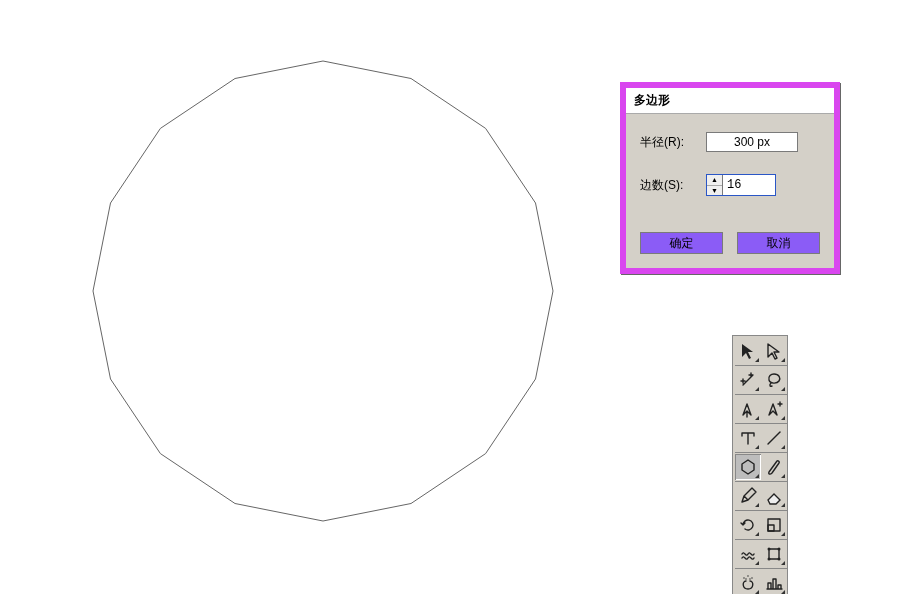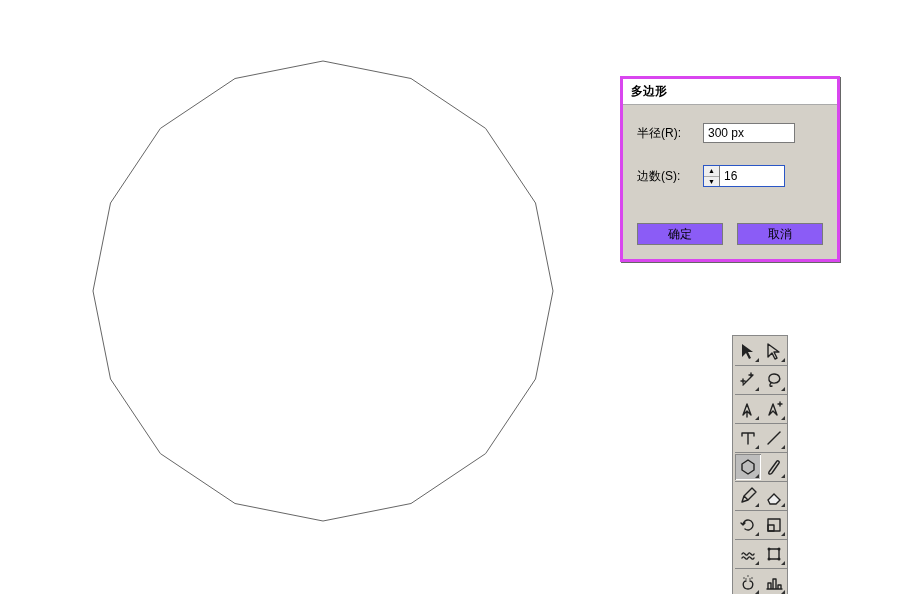--- a/index.html
+++ b/index.html
@@ -19,25 +19,25 @@
       width: 920px;
       height: 594px;
     }
     .polygon-shape {
       position: absolute;
       top: 56px;
       left: 88px;
     }
     .dialog {
       position: absolute;
-      top: 76px;
+      top: 82px;
       left: 620px;
       width: 220px;
       background: #d4d0c8;
-      border: 3px solid #d946ef;
+      border: 6px solid #d946ef;
       box-shadow: 1px 1px 0 #666;
     }
     .dialog-title {
       background: #fff;
       padding: 4px 8px;
       font-weight: bold;
       border-bottom: 1px solid #aaa;
     }
     .dialog-body {
       padding: 18px 14px 14px 14px;
@@ -50,20 +50,21 @@
     .dialog-label {
       width: 66px;
     }
     .dialog-input {
       background: #fff;
       border: 1px solid #7a7a7a;
       padding: 2px 4px;
       height: 20px;
       font-family: inherit;
       font-size: 12px;
+      text-align: center;
     }
     .radius-input {
       width: 92px;
     }
     .sides-wrap {
       display: flex;
       align-items: stretch;
       border: 1px solid #2a56c6;
       height: 22px;
     }
@@ -81,23 +82,23 @@
       justify-content: center;
       font-size: 7px;
       line-height: 1;
       cursor: pointer;
       background: #efefef;
       border-bottom: 1px solid #aaa;
     }
     .spinner-btn:last-child { border-bottom: none; }
     .sides-input {
       border: none;
-      width: 64px;
+      width: 52px;
       padding: 2px 4px;
-      font-family: Liberation Sans, sans-serif;
+      font-family: Liberation Mono, monospace;
       font-size: 12px;
       outline: none;
     }
     .dialog-buttons {
       display: flex;
       gap: 14px;
       padding: 0 14px 14px 14px;
     }
     .dialog-button {
       flex: 1;

